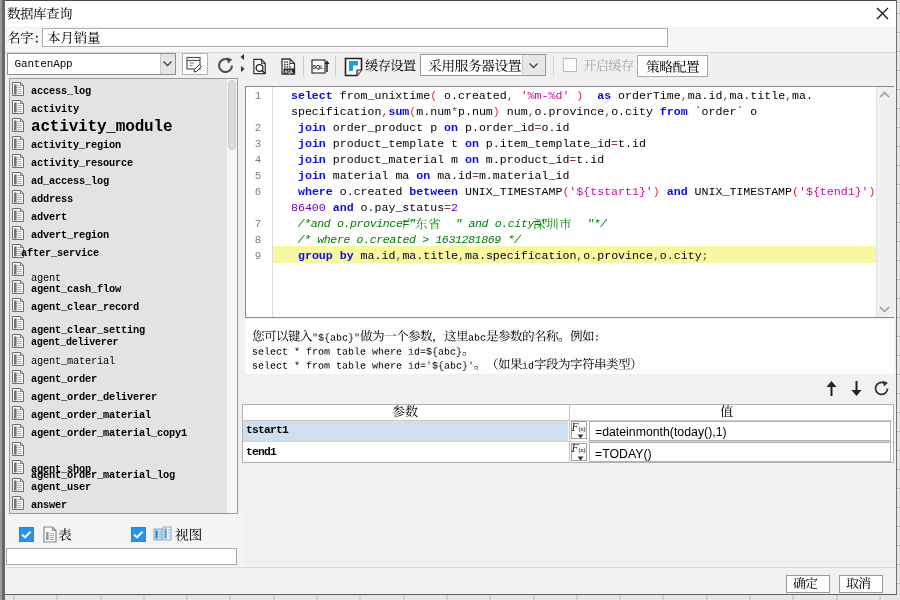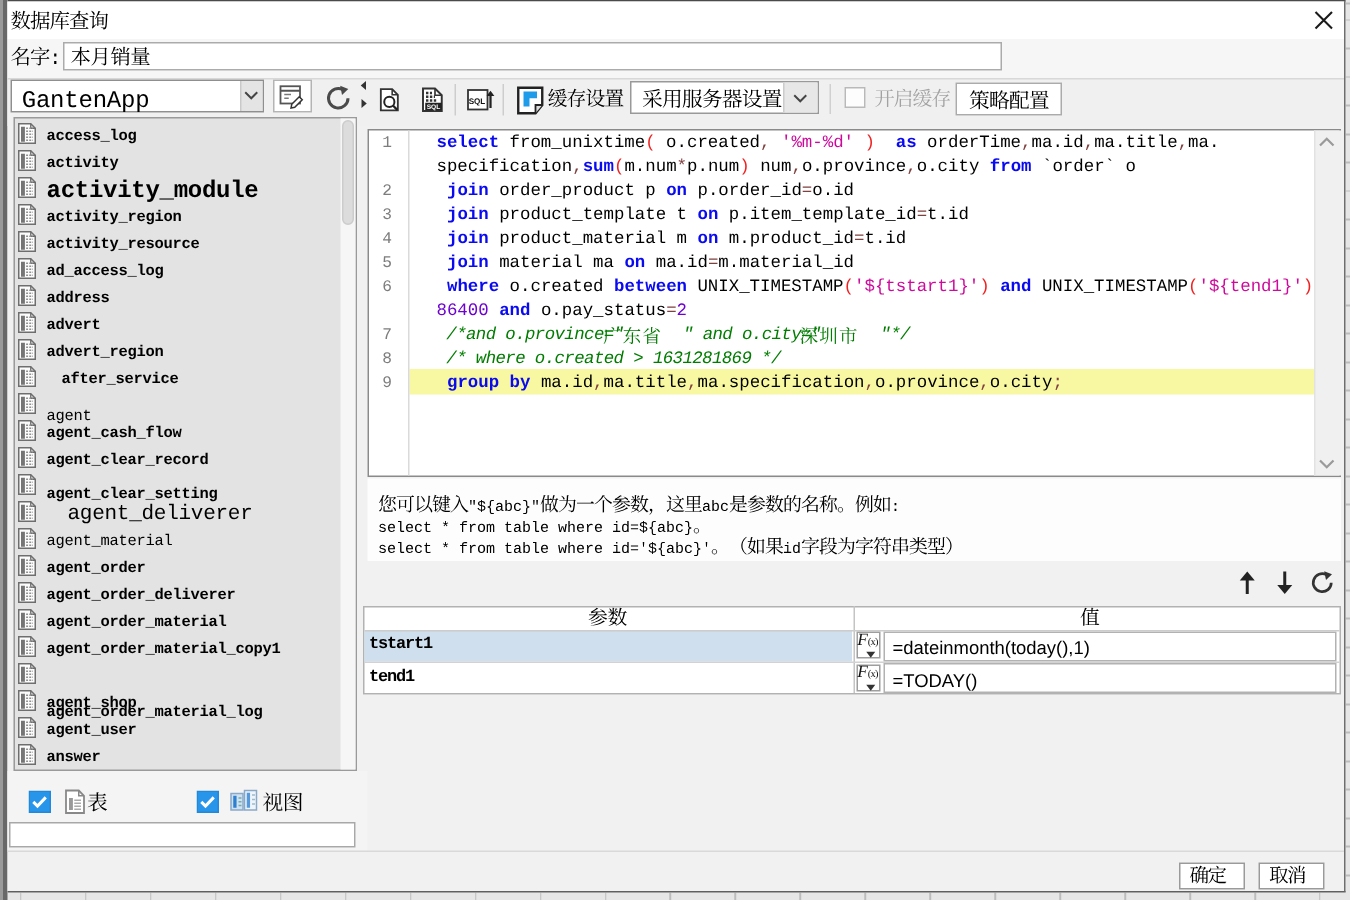--- a/index.html
+++ b/index.html
@@ -20,21 +20,21 @@
 <div class="abs" style="left:4.5px;top:51.5px;width:891.5px;height:32.5px;background:#f0f0f1;border-top:1px solid #d8d8d8"></div>
 <svg class="abs" style="left:876px;top:6.5px" width="13" height="13" viewBox="0 0 13 13">
     <path d="M1 1 12 12M12 1 1 12" stroke="#1a1a1a" stroke-width="1.4"></path>
   </svg>
 <div class="abs" style="left:42px;top:28px;width:626px;height:19px;background:#fff;border:1px solid #ababab"></div>
 <div class="abs" style="left:7px;top:53px;width:169px;height:22px;background:#fff;border:1px solid #8f8f8f"></div>
 <div class="abs" style="left:159.5px;top:54px;width:15.5px;height:20px;background:#e4e4e4;border-left:1px solid #c9c9c9"></div>
 <svg class="abs" style="left:162px;top:60px" width="11" height="8" viewBox="0 0 11 8">
     <path d="M1.5 1.5 5.5 5.5 9.5 1.5" fill="none" stroke="#444" stroke-width="1.3"></path>
   </svg>
-<div class="abs mono" style="left:14.5px;top:57.5px;font-size:16px;color:#000;letter-spacing:-0.15px">GantenApp</div>
+<div class="abs mono" style="left:14.5px;top:57.5px;font-size:11px;color:#000;letter-spacing:-0.15px">GantenApp</div>
 <div class="abs" style="left:182px;top:53px;width:26px;height:22px;background:#fff;border:1px solid #b4b4b4"></div>
 <svg class="abs" style="left:186px;top:56px" width="17" height="17" viewBox="0 0 17 17">
 <rect x="1" y="1.5" width="13" height="11.5" fill="none" stroke="#555" stroke-width="1.2"></rect>
 <path d="M1 4.5H14" stroke="#555" stroke-width="1.2"></path>
 <path d="M3.5 7H8M3.5 9.5H6.5" stroke="#777" stroke-width="1"></path>
 <path d="M8.5 13.5 13.5 8.5 15.5 10.5 10.5 15.5 8 16Z" fill="#fff" stroke="#333" stroke-width="1"></path>
 </svg>
 <svg class="abs" style="left:215.5px;top:55.5px" width="19" height="19" viewBox="0 0 19 19">
 <path d="M16 9.5 A6.5 6.5 0 1 1 12.6 3.8" fill="none" stroke="#4a4a4a" stroke-width="2"></path>
 <path d="M10.8 1.2 16.2 3.4 12 7.4Z" fill="#4a4a4a"></path>
@@ -122,41 +122,41 @@
     <use href="#tbl"></use>
   </svg>
 <div class="abs mono" style="left:31px;top:210.7px;font-size:10.3px;line-height:12px;font-weight:bold;letter-spacing:-0.18px;color:#000">advert</div>
 <svg class="abs" style="left:11.5px;top:225.5px" width="12" height="14" viewBox="0 0 12 14">
     <use href="#tbl"></use>
   </svg>
 <div class="abs mono" style="left:31px;top:228.7px;font-size:10.3px;line-height:12px;font-weight:bold;letter-spacing:-0.18px;color:#000">advert_region</div>
 <svg class="abs" style="left:11.5px;top:243.5px" width="12" height="14" viewBox="0 0 12 14">
     <use href="#tbl"></use>
   </svg>
-<div class="abs mono" style="left:41px;top:246.7px;font-size:10.3px;line-height:12px;font-weight:bold;letter-spacing:-0.18px;color:#000">after_service</div>
+<div class="abs mono" style="left:21px;top:246.7px;font-size:10.3px;line-height:12px;font-weight:bold;letter-spacing:-0.18px;color:#000">after_service</div>
 <svg class="abs" style="left:11.5px;top:261.5px" width="12" height="14" viewBox="0 0 12 14">
     <use href="#tbl"></use>
   </svg>
 <div class="abs mono" style="left:31px;top:272px;font-size:10.3px;line-height:12px;font-weight:normal;letter-spacing:-0.18px;color:#000">agent</div>
 <svg class="abs" style="left:11.5px;top:279.5px" width="12" height="14" viewBox="0 0 12 14">
     <use href="#tbl"></use>
   </svg>
 <div class="abs mono" style="left:31px;top:282.7px;font-size:10.3px;line-height:12px;font-weight:bold;letter-spacing:-0.18px;color:#000">agent_cash_flow</div>
 <svg class="abs" style="left:11.5px;top:297.5px" width="12" height="14" viewBox="0 0 12 14">
     <use href="#tbl"></use>
   </svg>
 <div class="abs mono" style="left:31px;top:300.7px;font-size:10.3px;line-height:12px;font-weight:bold;letter-spacing:-0.18px;color:#000">agent_clear_record</div>
 <svg class="abs" style="left:11.5px;top:315.5px" width="12" height="14" viewBox="0 0 12 14">
     <use href="#tbl"></use>
   </svg>
 <div class="abs mono" style="left:31px;top:324px;font-size:10.3px;line-height:12px;font-weight:bold;letter-spacing:-0.18px;color:#000">agent_clear_setting</div>
 <svg class="abs" style="left:11.5px;top:333.5px" width="12" height="14" viewBox="0 0 12 14">
     <use href="#tbl"></use>
   </svg>
-<div class="abs mono" style="left:45px;top:336.7px;font-size:14px;line-height:12px;font-weight:normal;letter-spacing:-0.18px;color:#000">agent_deliverer</div>
+<div class="abs mono" style="left:31px;top:336.7px;font-size:10px;line-height:12px;font-weight:bold;letter-spacing:-0.18px;color:#000">agent_deliverer</div>
 <svg class="abs" style="left:11.5px;top:351.5px" width="12" height="14" viewBox="0 0 12 14">
     <use href="#tbl"></use>
   </svg>
 <div class="abs mono" style="left:31px;top:354.7px;font-size:10.3px;line-height:12px;font-weight:normal;letter-spacing:-0.18px;color:#000">agent_material</div>
 <svg class="abs" style="left:11.5px;top:369.5px" width="12" height="14" viewBox="0 0 12 14">
     <use href="#tbl"></use>
   </svg>
 <div class="abs mono" style="left:31px;top:372.7px;font-size:10.3px;line-height:12px;font-weight:bold;letter-spacing:-0.18px;color:#000">agent_order</div>
 <svg class="abs" style="left:11.5px;top:387.5px" width="12" height="14" viewBox="0 0 12 14">
     <use href="#tbl"></use>

